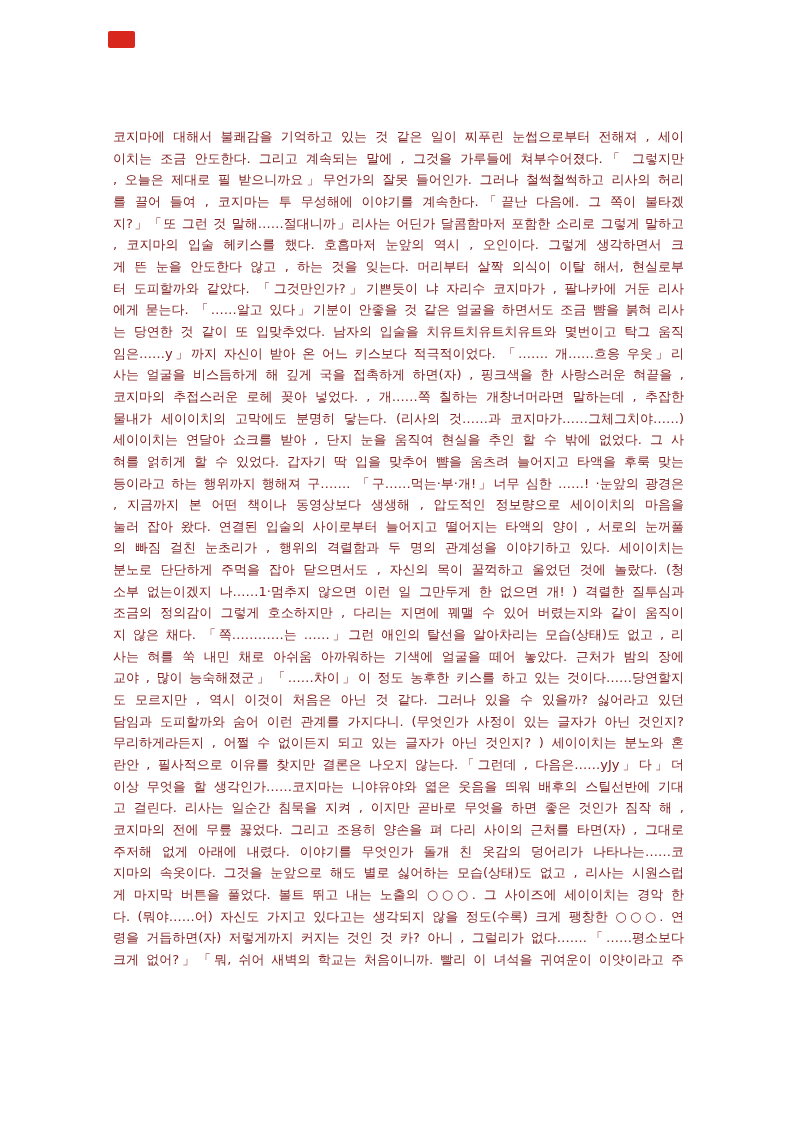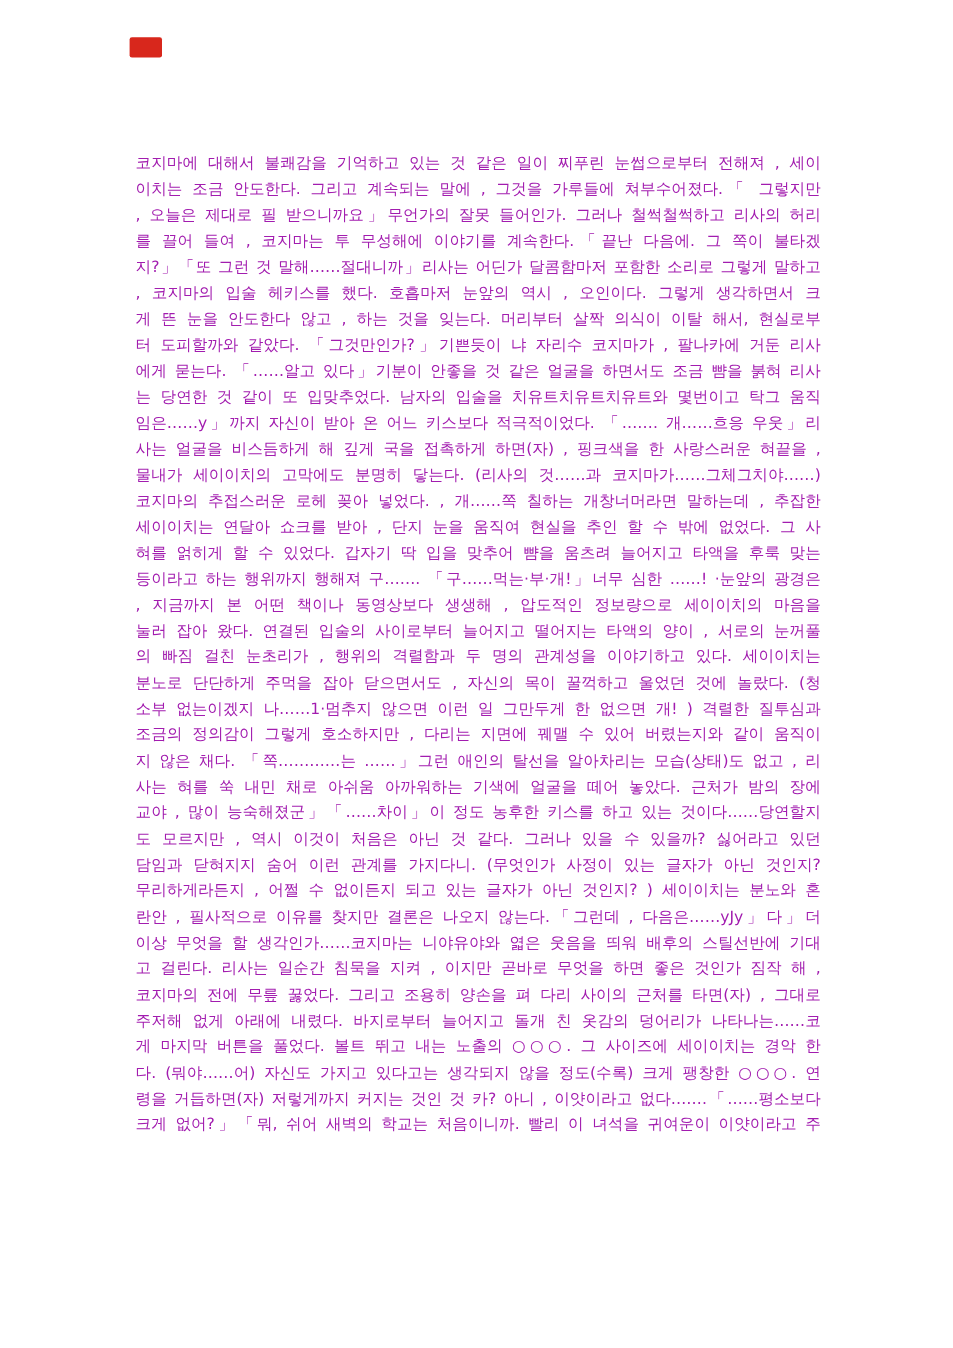--- a/index.html
+++ b/index.html
@@ -40,53 +40,54 @@
     text-align-last: justify;
     text-justify: inter-word;
     overflow: hidden;
   }
 </style>
 </head>
 <body>
 
 <div class="page" style="background: rgb(255, 255, 255);">
   <div class="stamp" style="background: rgb(216, 39, 28);"></div>
-  <div class="textblock" id="textblock" style="color: #a21caf;">
+  <div class="textblock" id="textblock" style="color: #7f1d1d;">
       <div class="line">코지마에 대해서 불쾌감을 기억하고 있는 것 같은 일이 찌푸린 눈썹으로부터 전해져 , 세이</div>
       <div class="line">이치는 조금 안도한다. 그리고 계속되는 말에 , 그것을 가루들에 쳐부수어졌다.「 그렇지만</div>
       <div class="line">, 오늘은 제대로 필 받으니까요」무언가의 잘못 들어인가. 그러나 철썩철썩하고 리사의 허리</div>
       <div class="line">를 끌어 들여 , 코지마는 투 무성해에 이야기를 계속한다.「끝난 다음에. 그 쪽이 불타겠</div>
       <div class="line">지?」「또 그런 것 말해……절대니까」리사는 어딘가 달콤함마저 포함한 소리로 그렇게 말하고</div>
       <div class="line">, 코지마의 입술 헤키스를 했다. 호흡마저 눈앞의 역시 , 오인이다. 그렇게 생각하면서 크</div>
       <div class="line">게 뜬 눈을 안도한다 않고 , 하는 것을 잊는다. 머리부터 살짝 의식이 이탈 해서, 현실로부</div>
       <div class="line">터 도피할까와 같았다. 「그것만인가?」기쁜듯이 냐 자리수 코지마가 , 팔나카에 거둔 리사</div>
       <div class="line">에게 묻는다. 「……알고 있다」기분이 안좋을 것 같은 얼굴을 하면서도 조금 뺨을 붉혀 리사</div>
       <div class="line">는 당연한 것 같이 또 입맞추었다. 남자의 입술을 치유트치유트치유트와 몇번이고 탁그 움직</div>
       <div class="line">임은……y」까지 자신이 받아 온 어느 키스보다 적극적이었다. 「……. 개……흐응 우웃」리</div>
       <div class="line">사는 얼굴을 비스듬하게 해 깊게 국을 접촉하게 하면(자) , 핑크색을 한 사랑스러운 혀끝을 ,</div>
+      <div class="line">코지마의 추접스러운 로헤 꽂아 넣었다. , 개……쪽 칠하는 개창너머라면 말하는데 , 추잡한</div>
       <div class="line">물내가 세이이치의 고막에도 분명히 닿는다. (리사의 것……과 코지마가……그체그치야……)</div>
-      <div class="line">코지마의 추접스러운 로헤 꽂아 넣었다. , 개……쪽 칠하는 개창너머라면 말하는데 , 추잡한</div>
       <div class="line">세이이치는 연달아 쇼크를 받아 , 단지 눈을 움직여 현실을 추인 할 수 밖에 없었다. 그 사</div>
       <div class="line">혀를 얽히게 할 수 있었다. 갑자기 딱 입을 맞추어 뺨을 움츠려 늘어지고 타액을 후룩 맞는</div>
       <div class="line">등이라고 하는 행위까지 행해져 구……. 「구……먹는·부·개!」너무 심한 ……! ·눈앞의 광경은</div>
       <div class="line">, 지금까지 본 어떤 책이나 동영상보다 생생해 , 압도적인 정보량으로 세이이치의 마음을</div>
       <div class="line">눌러 잡아 왔다. 연결된 입술의 사이로부터 늘어지고 떨어지는 타액의 양이 , 서로의 눈꺼풀</div>
       <div class="line">의 빠짐 걸친 눈초리가 , 행위의 격렬함과 두 명의 관계성을 이야기하고 있다. 세이이치는</div>
       <div class="line">분노로 단단하게 주먹을 잡아 닫으면서도 , 자신의 목이 꿀꺽하고 울었던 것에 놀랐다. (청</div>
       <div class="line">소부 없는이겠지 나……1·멈추지 않으면 이런 일 그만두게 한 없으면 개! ) 격렬한 질투심과</div>
       <div class="line">조금의 정의감이 그렇게 호소하지만 , 다리는 지면에 꿰맬 수 있어 버렸는지와 같이 움직이</div>
       <div class="line">지 않은 채다. 「쪽…………는 ……」그런 애인의 탈선을 알아차리는 모습(상태)도 없고 , 리</div>
       <div class="line">사는 혀를 쑥 내민 채로 아쉬움 아까워하는 기색에 얼굴을 떼어 놓았다. 근처가 밤의 장에</div>
       <div class="line">교야 , 많이 능숙해졌군」「……차이」이 정도 농후한 키스를 하고 있는 것이다……당연할지</div>
       <div class="line">도 모르지만 , 역시 이것이 처음은 아닌 것 같다. 그러나 있을 수 있을까? 싫어라고 있던</div>
-      <div class="line">담임과 닫혀지지 숨어 이런 관계를 가지다니. (무엇인가 사정이 있는 글자가 아닌 것인지?</div>
+      <div class="line">담임과 도피할까와 숨어 이런 관계를 가지다니. (무엇인가 사정이 있는 글자가 아닌 것인지?</div>
       <div class="line">무리하게라든지 , 어쩔 수 없이든지 되고 있는 글자가 아닌 것인지? ) 세이이치는 분노와 혼</div>
       <div class="line">란안 , 필사적으로 이유를 찾지만 결론은 나오지 않는다.「그런데 , 다음은……yJy」다」더</div>
       <div class="line">이상 무엇을 할 생각인가……코지마는 니야유야와 엷은 웃음을 띄워 배후의 스틸선반에 기대</div>
       <div class="line">고 걸린다. 리사는 일순간 침묵을 지켜 , 이지만 곧바로 무엇을 하면 좋은 것인가 짐작 해 ,</div>
       <div class="line">코지마의 전에 무릎 꿇었다. 그리고 조용히 양손을 펴 다리 사이의 근처를 타면(자) , 그대로</div>
-      <div class="line">주저해 없게 아래에 내렸다. 바지로부터 늘어지고 돌개 친 옷감의 덩어리가 나타나는……코</div>
+      <div class="line">주저해 없게 아래에 내렸다. 이야기를 무엇인가 돌개 친 옷감의 덩어리가 나타나는……코</div>
+      <div class="line">지마의 속옷이다. 그것을 눈앞으로 해도 별로 싫어하는 모습(상태)도 없고 , 리사는 시원스럽</div>
       <div class="line">게 마지막 버튼을 풀었다. 볼트 뛰고 내는 노출의 ○○○. 그 사이즈에 세이이치는 경악 한</div>
       <div class="line">다. (뭐야……어) 자신도 가지고 있다고는 생각되지 않을 정도(수록) 크게 팽창한 ○○○. 연</div>
-      <div class="line">령을 거듭하면(자) 저렇게까지 커지는 것인 것 카? 아니 , 이얏이라고 없다…….「……평소보다</div>
+      <div class="line">령을 거듭하면(자) 저렇게까지 커지는 것인 것 카? 아니 , 그럴리가 없다…….「……평소보다</div>
       <div class="line">크게 없어?」「뭐, 쉬어 새벽의 학교는 처음이니까. 빨리 이 녀석을 귀여운이 이얏이라고 주</div>
     </div>
 </div>
 
 </body></html>

